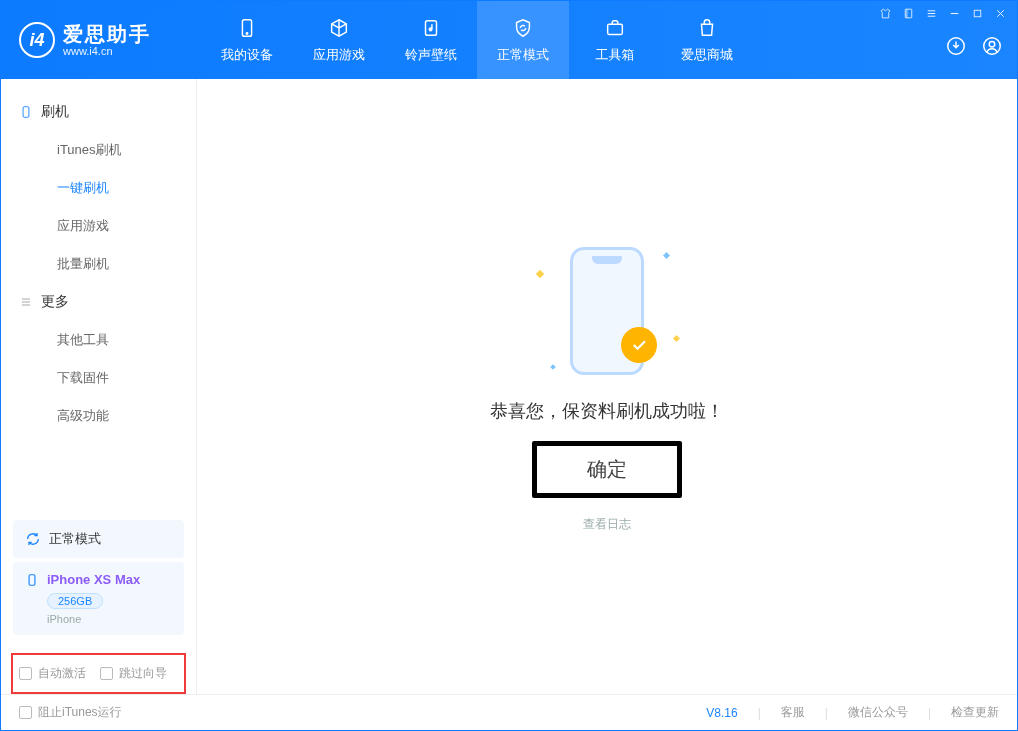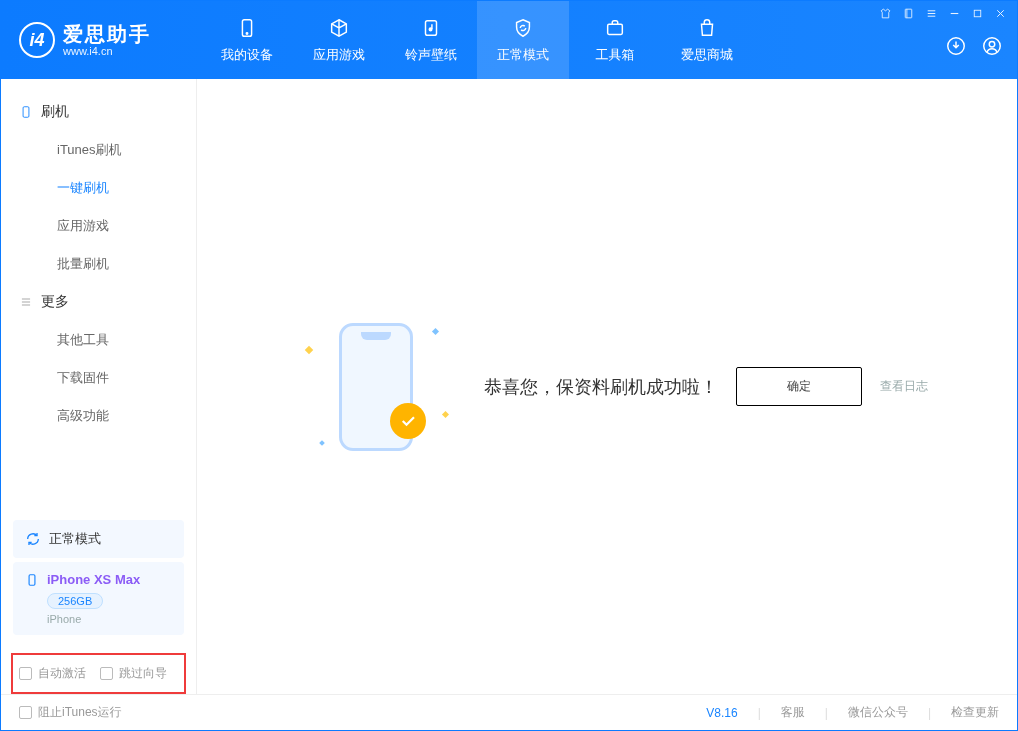--- a/index.html
+++ b/index.html
@@ -41,34 +41,34 @@
 .device-info { background: #f3f8ff; border-radius: 4px; padding: 10px 12px; }
 .device-name-row { display: flex; align-items: center; gap: 8px; color: #8b5cf6; font-weight: bold; font-size: 13px; }
 .device-badge { display: inline-block; background: #e6f2ff; color: #1a85ff; border: 1px solid #bfe0ff; border-radius: 10px; padding: 1px 10px; font-size: 11px; margin-top: 6px; margin-left: 22px; font-weight: normal; }
 .device-type { color: #9aa; font-size: 11px; margin-top: 4px; margin-left: 22px; }
 
 .checkbox-row { border: 2px solid #ef3b3b; margin: 14px 10px 0; padding: 10px 6px; display: flex; gap: 14px; align-items: center; }
 .cb { display: flex; align-items: center; gap: 6px; color: #999; font-size: 12px; cursor: pointer; }
 .cb-box { width: 13px; height: 13px; border: 1px solid #bbb; border-radius: 2px; background: #fff; }
 
 
-.main { flex: 1; display: flex; flex-direction: row; align-items: center; justify-content: center; gap: 18px; }
+.main { flex: 1; display: flex; flex-direction: column; align-items: center; justify-content: center; gap: 18px; }
 .illus { position: relative; width: 180px; height: 140px; display: flex; align-items: center; justify-content: center; }
 .phone-shape { width: 74px; height: 128px; border: 3px solid #bcd9ff; border-radius: 14px; background: #f0f7ff; position: relative; }
 .phone-shape::before { content: ""; position: absolute; top: 6px; left: 50%; transform: translateX(-50%); width: 30px; height: 8px; background: #bcd9ff; border-radius: 0 0 6px 6px; }
 .check-badge { position: absolute; right: 40px; bottom: 18px; width: 36px; height: 36px; background: #ffb400; border-radius: 50%; display: flex; align-items: center; justify-content: center; }
 .check-badge svg { width: 18px; height: 18px; }
 .spark { position: absolute; background: #ffd24d; transform: rotate(45deg); }
 .s1 { width: 6px; height: 6px; left: 20px; top: 30px; }
 .s2 { width: 5px; height: 5px; right: 28px; top: 12px; background:#7fc3ff; }
 .s3 { width: 4px; height: 4px; left: 34px; bottom: 12px; background:#7fc3ff; }
 .s4 { width: 5px; height: 5px; right: 18px; bottom: 40px; }
 
 .success-text { font-size: 18px; color: #333; }
-.confirm-btn { border: 1px solid #000000; background: #fff; padding: 10px 50px; font-size: 12px; color: #444; cursor: pointer; border-radius: 2px; }
+.confirm-btn { border: 5px solid #000000; background: #fff; padding: 10px 50px; font-size: 20px; color: #444; cursor: pointer; border-radius: 2px; }
 .log-link { color: #9aa; font-size: 12px; cursor: pointer; }
 
 
 .footer { height: 36px; border-top: 1px solid #eee; display: flex; align-items: center; padding: 0 18px; font-size: 12px; color: #999; gap: 20px; }
 .footer .spacer { flex: 1; }
 .footer .sep { color: #ddd; }
 .footer a { color: #999; cursor: pointer; }
 .version { color: #1a85ff; }
 </style>
 </head>

